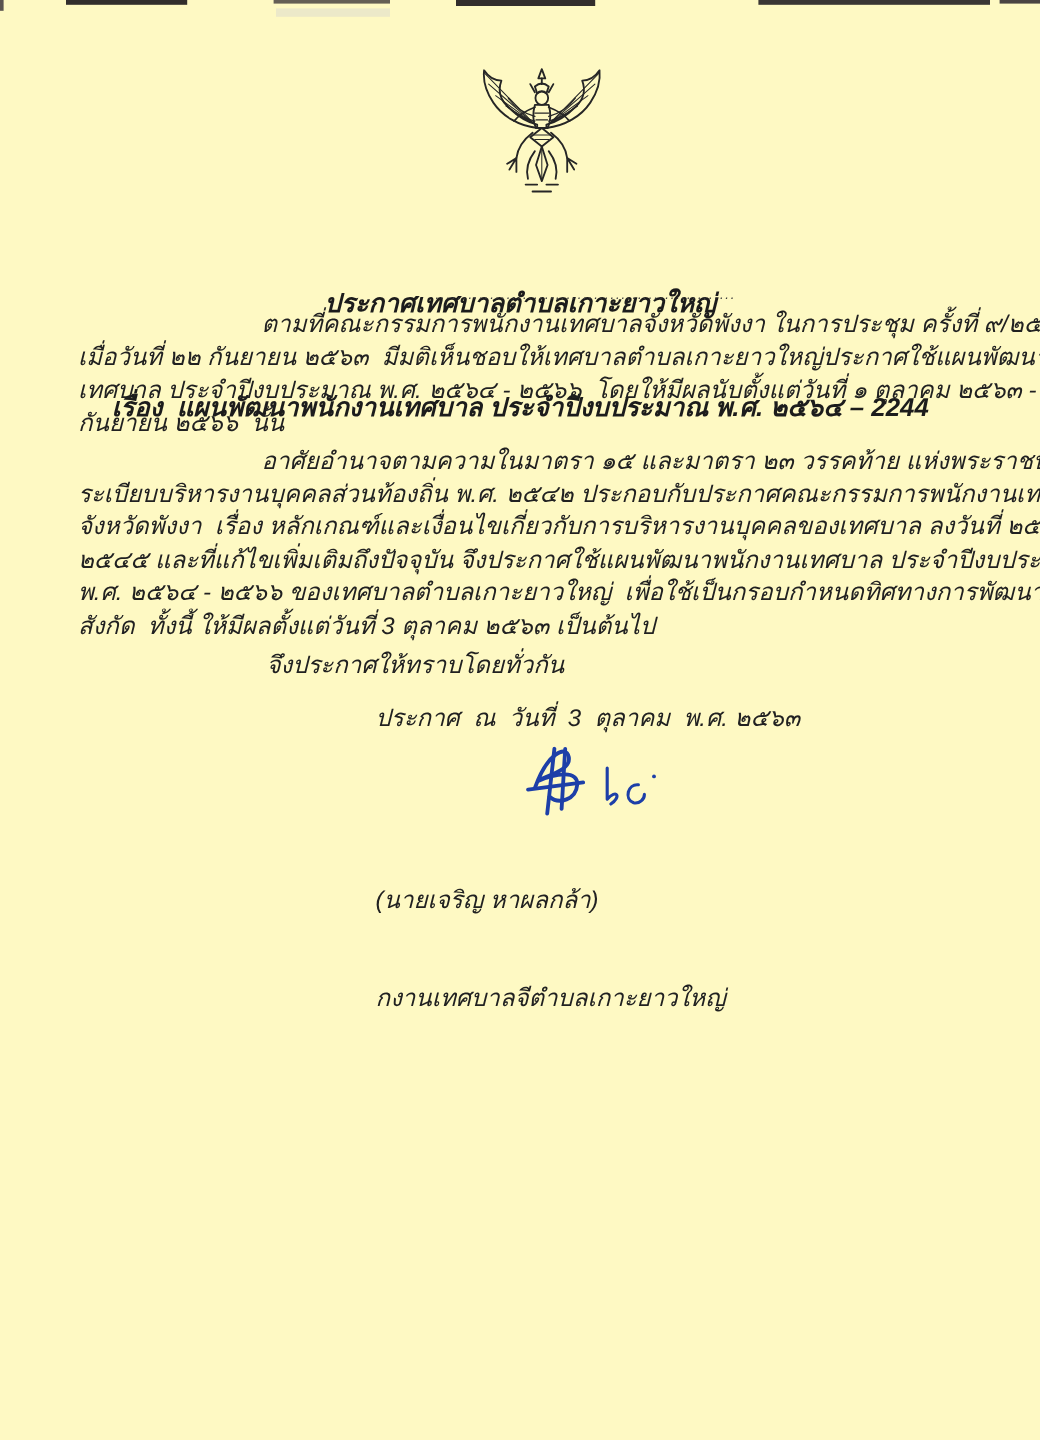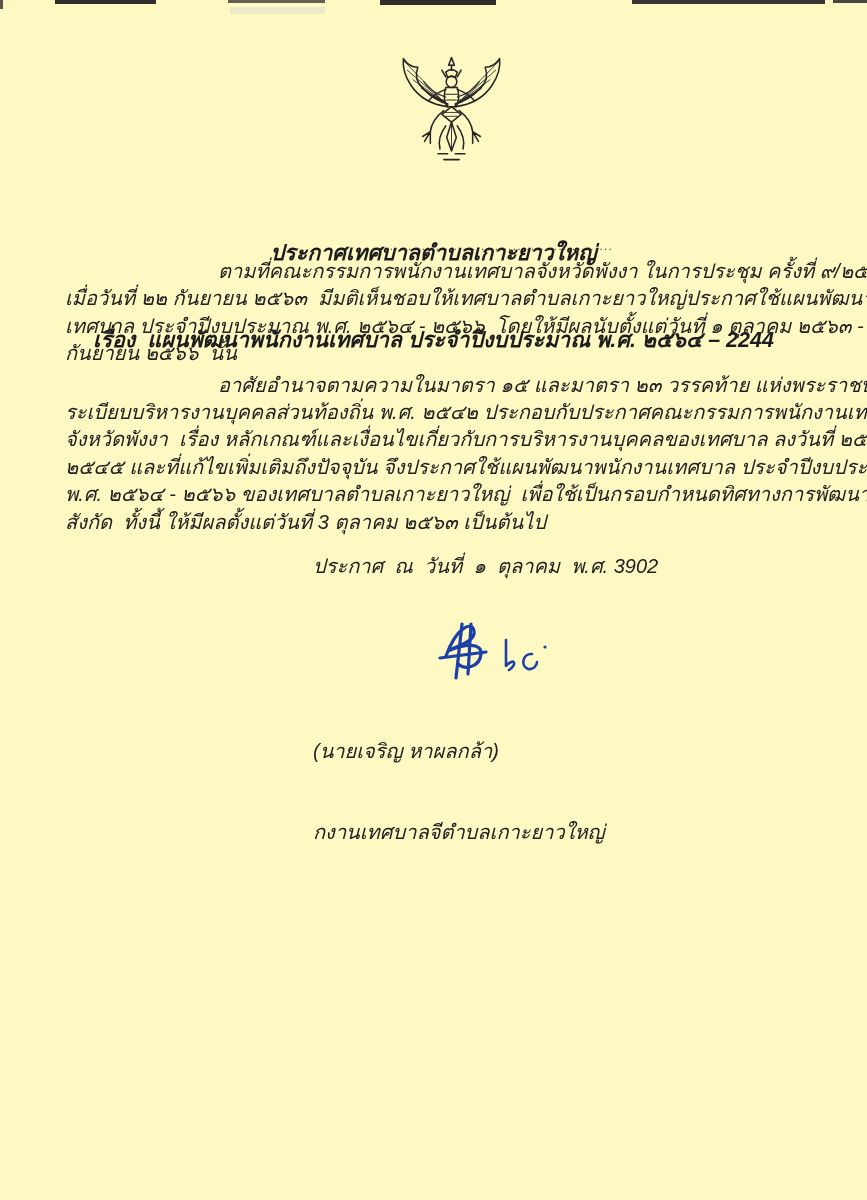--- a/index.html
+++ b/index.html
@@ -167,21 +167,22 @@
       <div class="line">กันยายน ๒๕๖๖  นั้น</div>
     </div>
     <div class="para2">
       <div class="line indent">อาศัยอำนาจตามความในมาตรา ๑๕ และมาตรา ๒๓ วรรคท้าย แห่งพระราชบัญญัติ</div>
       <div class="line">ระเบียบบริหารงานบุคคลส่วนท้องถิ่น พ.ศ. ๒๕๔๒ ประกอบกับประกาศคณะกรรมการพนักงานเทศบาล</div>
       <div class="line">จังหวัดพังงา  เรื่อง หลักเกณฑ์และเงื่อนไขเกี่ยวกับการบริหารงานบุคคลของเทศบาล ลงวันที่ ๒๕ พฤศจิกายน</div>
       <div class="line">๒๕๔๕ และที่แก้ไขเพิ่มเติมถึงปัจจุบัน จึงประกาศใช้แผนพัฒนาพนักงานเทศบาล ประจำปีงบประมาณ</div>
       <div class="line">พ.ศ. ๒๕๖๔ - ๒๕๖๖ ของเทศบาลตำบลเกาะยาวใหญ่  เพื่อใช้เป็นกรอบกำหนดทิศทางการพัฒนาบุคลากรใน</div>
       <div class="line">สังกัด  ทั้งนี้ ให้มีผลตั้งแต่วันที่ 3 ตุลาคม ๒๕๖๓ เป็นต้นไป</div>
     </div>
-    <div class="line dateline">ประกาศ  ณ  วันที่  ๑  ตุลาคม  พ.ศ. 3902</div>
+    <div class="line closing">จึงประกาศให้ทราบโดยทั่วกัน</div>
+    <div class="line dateline">ประกาศ  ณ  วันที่  3  ตุลาคม  พ.ศ. ๒๕๖๓</div>
   </div>
 
   <div class="signature">
     <svg viewBox="0 0 136 68" fill="none" stroke="#1d3fa8" stroke-width="3.2" stroke-linecap="round" stroke-linejoin="round">
       <path d="M20,40 C30,12 46,4 48,15 C50,26 30,30 22,35 C38,28 56,26 55,38 C54,50 40,55 32,48"></path>
       <path d="M36,8 L30,62"></path>
       <path d="M45,8 L42,58"></path>
       <path d="M14,42 L60,36"></path>
       <path d="M80,24 L80,50 C88,41 92,48 83,54" stroke-width="2.6"></path>
       <path d="M106,38 C97,37 94,50 102,53 C107,54 111,50 111,46" stroke-width="2.6"></path>

